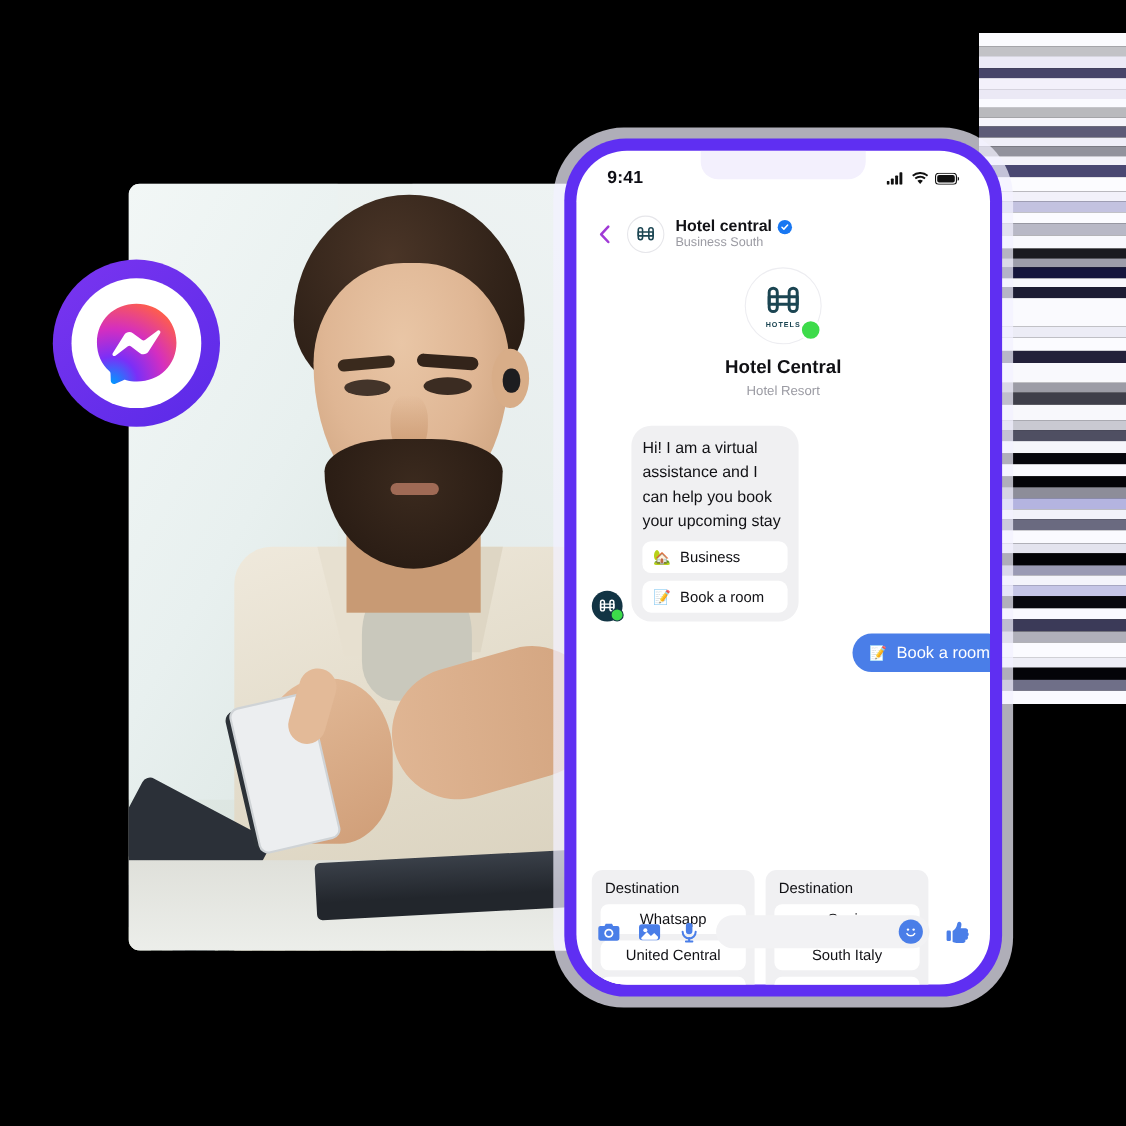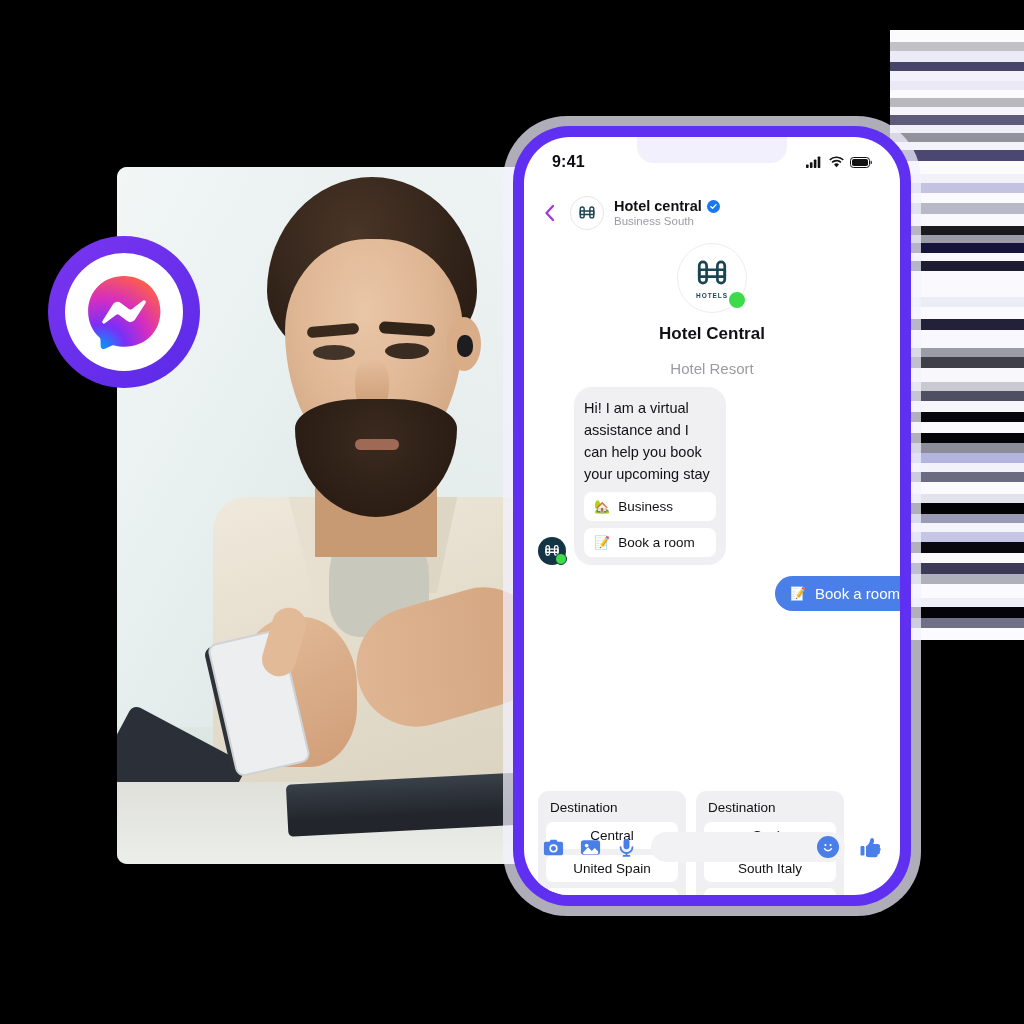--- a/index.html
+++ b/index.html
@@ -129,21 +129,21 @@
 
   
   .profile{position:absolute;left:0;top:106px;width:376px;display:flex;flex-direction:column;
     align-items:center;}
   .prof-logo-wrap{position:relative;width:68px;height:68px;border-radius:50%;background:#fff;
     border:1px solid #ededf1;display:flex;flex-direction:column;align-items:center;justify-content:center;}
   .prof-hotels{font-size:6.5px;font-weight:bold;color:#1b4552;letter-spacing:0.9px;margin-top:1px;}
   .online-dot{position:absolute;right:-1px;bottom:2px;width:16px;height:16px;border-radius:50%;
     background:#3ddb4a;border:2px solid #fff;}
   .prof-name{font-size:17px;font-weight:bold;color:#111115;margin-top:11px;}
-  .prof-sub{font-size:15px;color:#9b9ba3;margin-top:16px;}
+  .prof-sub{font-size:12px;color:#9b9ba3;margin-top:4px;}
 
   
   .convo{position:absolute;left:0;top:250px;width:408px;padding:0 14px;box-sizing:border-box;}
   .row-bot{display:flex;align-items:flex-end;gap:8px;}
   .bot-avatar{width:28px;height:28px;border-radius:50%;background:#123444;flex:none;position:relative;
     display:flex;align-items:center;justify-content:center;}
   .bot-dot{position:absolute;right:-1px;bottom:0px;width:10px;height:10px;border-radius:50%;
     background:#3ddb4a;border:1.5px solid #123444;}
   .bubble{background:#f0f0f2;border-radius:18px;padding:10px 10px 8px 10px;max-width:152px;box-sizing:border-box;}
   .bub-text{font-size:14.5px;line-height:1.52;color:#111115;}
@@ -384,22 +384,22 @@
           <div class="bubble-user">
             <span class="qr-emoji">📝</span>
             <span>Book a room</span>
           </div>
         </div>
       </div>
 
       <div class="cards" id="cards">
           <div class="card">
             <div class="card-title">Destination</div>
-            <div class="card-opt">Central</div>
-            <div class="card-opt">United Spain</div>
+            <div class="card-opt">Whatsapp</div>
+            <div class="card-opt">United Central</div>
             <div class="card-opt">The Netherlands</div>
           </div>
           <div class="card">
             <div class="card-title">Destination</div>
             <div class="card-opt">Spain</div>
             <div class="card-opt">South Italy</div>
             <div class="card-opt">Italy</div>
           </div>
         </div>
 

